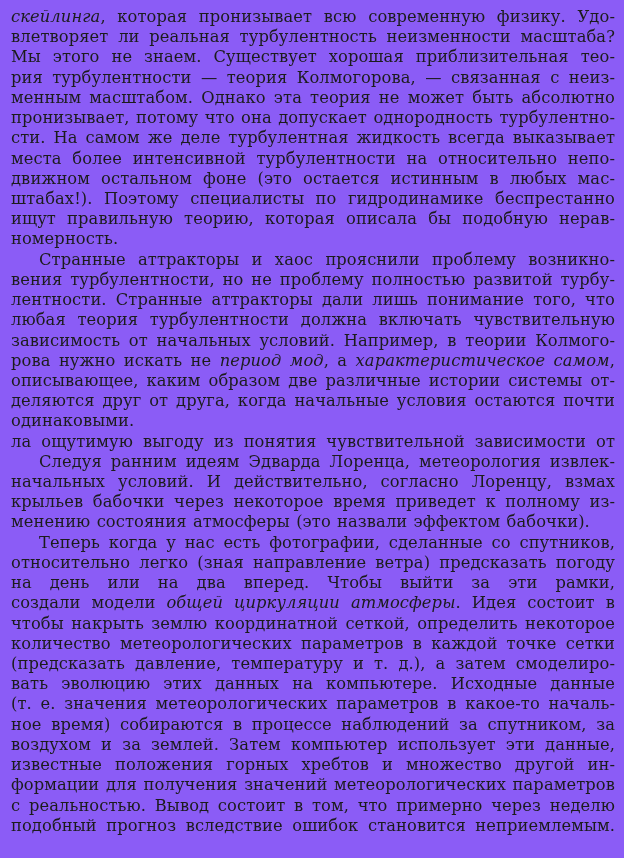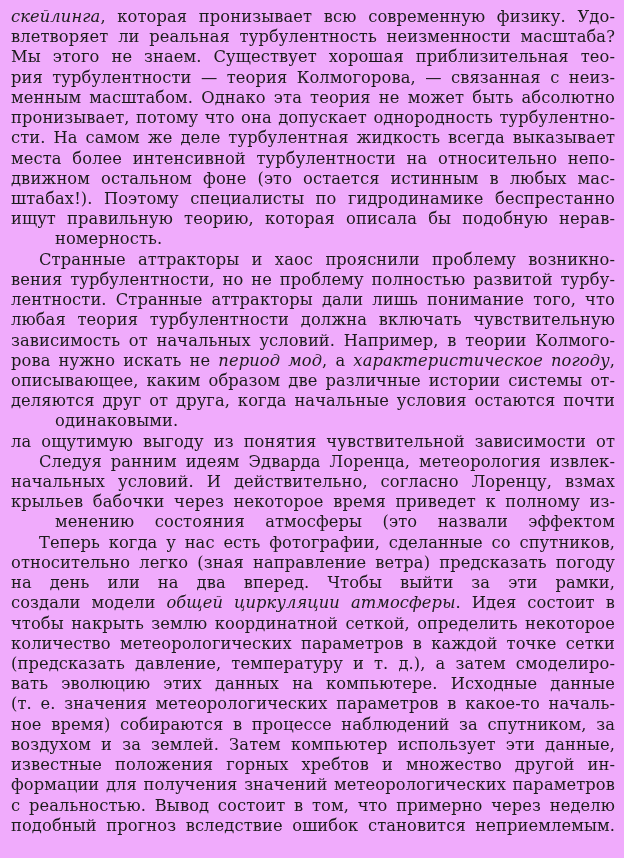--- a/index.html
+++ b/index.html
@@ -5,39 +5,38 @@
   html, body {
     margin: 0;
     padding: 0;
     background: #ffffff;
   }
   .page {
     position: relative;
     width: 624px;
     height: 858px;
     box-sizing: border-box;
-    background: #f0abfc;
+    background: #8b5cf6;
     padding: 7px 9px 0 11px;
     font-family: "DejaVu Serif", serif;
     overflow: hidden;
   }
   .line {
     font-size: 16.3px;
     line-height: 20.22px;
     height: 20.22px;
     color: #1c1c1c;
     text-align: justify;
     text-align-last: justify;
     overflow: hidden;
     letter-spacing: 0.1px;
     word-spacing: 1px;
   }
   .line.para-end {
     text-align-last: left;
-    margin-left: 44px;
   }
   .line.indent {
     text-indent: 28px;
   }
   .line em {
     font-style: italic;
   }
 </style>
 </head>
 <body>
@@ -54,21 +53,21 @@
       <div class="line"><span>места более интенсивной турбулентности на относительно непо-</span></div>
       <div class="line"><span>движном остальном фоне (это остается истинным в любых мас-</span></div>
       <div class="line"><span>штабах!). Поэтому специалисты по гидродинамике беспрестанно</span></div>
       <div class="line"><span>ищут правильную теорию, которая описала бы подобную нерав-</span></div>
       <div class="line para-end"><span>номерность.</span></div>
       <div class="line indent"><span>Странные аттракторы и хаос прояснили проблему возникно-</span></div>
       <div class="line"><span>вения турбулентности, но не проблему полностью развитой турбу-</span></div>
       <div class="line"><span>лентности. Странные аттракторы дали лишь понимание того, что</span></div>
       <div class="line"><span>любая теория турбулентности должна включать чувствительную</span></div>
       <div class="line"><span>зависимость от начальных условий. Например, в теории Колмого-</span></div>
-      <div class="line"><span>рова нужно искать не </span><em>период мод</em><span>, а </span><em>характеристическое погоду</em><span>,</span></div>
+      <div class="line"><span>рова нужно искать не </span><em>период мод</em><span>, а </span><em>характеристическое самом</em><span>,</span></div>
       <div class="line"><span>описывающее, каким образом две различные истории системы от-</span></div>
       <div class="line"><span>деляются друг от друга, когда начальные условия остаются почти</span></div>
       <div class="line para-end"><span>одинаковыми.</span></div>
       <div class="line"><span>ла ощутимую выгоду из понятия чувствительной зависимости от</span></div>
       <div class="line indent"><span>Следуя ранним идеям Эдварда Лоренца, метеорология извлек-</span></div>
       <div class="line"><span>начальных условий. И действительно, согласно Лоренцу, взмах</span></div>
       <div class="line"><span>крыльев бабочки через некоторое время приведет к полному из-</span></div>
       <div class="line para-end"><span>менению состояния атмосферы (это назвали эффектом бабочки).</span></div>
       <div class="line indent"><span>Теперь когда у нас есть фотографии, сделанные со спутников,</span></div>
       <div class="line"><span>относительно легко (зная направление ветра) предсказать погоду</span></div>

